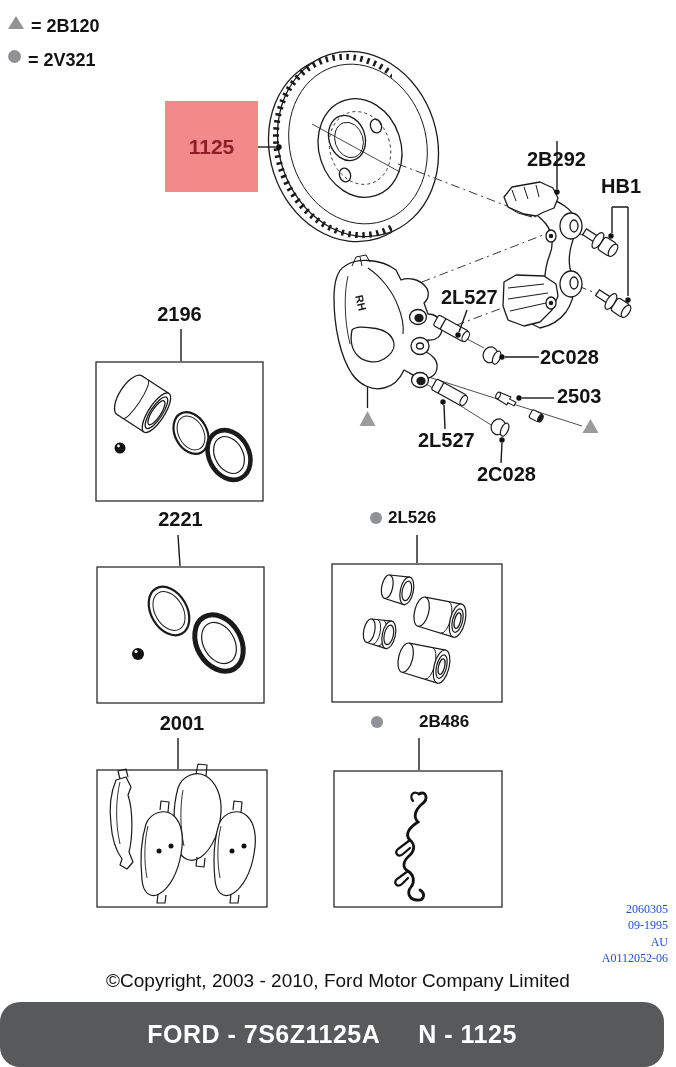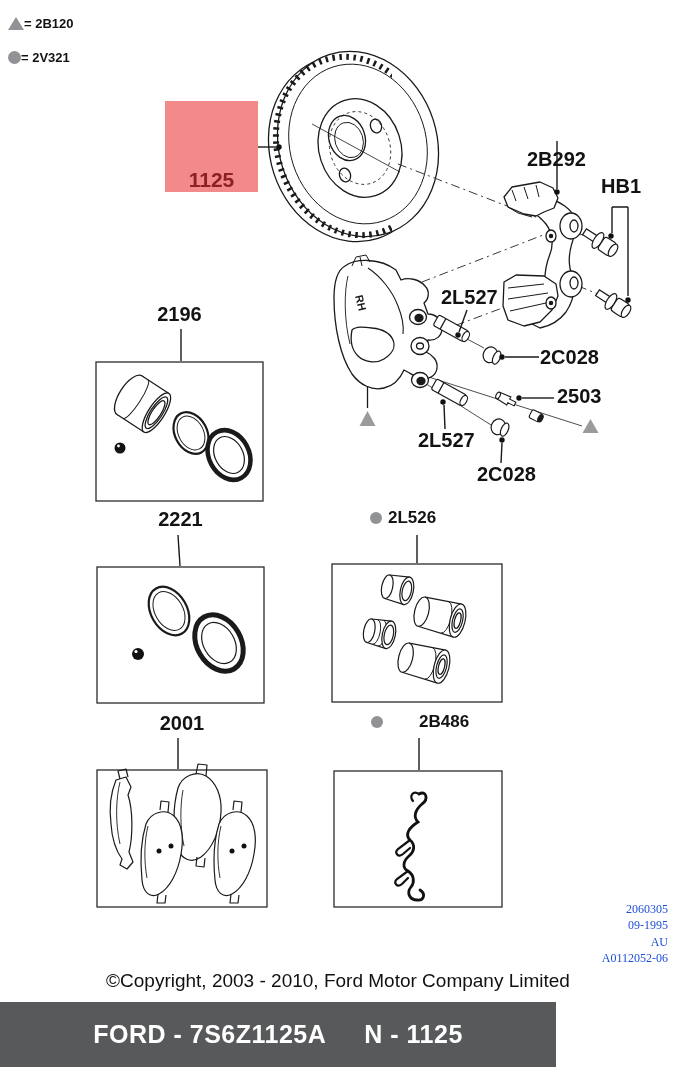--- a/index.html
+++ b/index.html
@@ -1,33 +1,33 @@
 <!DOCTYPE html>
 <html><head>
 <meta charset="utf-8">
 <style>
   html,body{margin:0;padding:0;background:#fff;}
   .page{position:relative;width:676px;height:1067px;background:#ffffff;overflow:hidden;
         font-family:"Liberation Sans",sans-serif;color:#131313;}
   svg{position:absolute;left:0;top:0;}
   .part-lbl{position:absolute;font-weight:bold;font-size:20px;line-height:1;white-space:nowrap;color:#131313;}
   .ctr{text-align:center;}
-  .legend-row{position:absolute;display:flex;align-items:center;font-weight:bold;font-size:13px;}
+  .legend-row{position:absolute;display:flex;gap:7px;font-weight:bold;font-size:18px;}
   .tri-icon{width:0;height:0;border-left:8px solid transparent;border-right:8px solid transparent;
             border-bottom:13px solid #909296;display:inline-block;}
   .dot-icon{width:13px;height:13px;border-radius:50%;background:#909296;display:inline-block;}
   .dot-icon.sm{width:12px;height:12px;}
   .kit-lbl{position:absolute;display:flex;align-items:center;gap:6px;font-weight:bold;font-size:17px;}
   .hl-box{position:absolute;left:165px;top:101px;width:93px;height:91px;background:#f28a8a;
-          display:flex;align-items:flex-end;justify-content:center;}
+          display:flex;align-items:center;justify-content:center;}
   .hl-box span{font-weight:bold;font-size:21px;color:#8e2025;}
   .docinfo{position:absolute;right:8px;top:901px;text-align:right;font-size:12px;line-height:16.3px;color:#1d4ed8;font-family:Liberation Serif, serif;}
   .copyright{position:absolute;left:0;top:970px;width:676px;text-align:center;font-size:19px;color:#111;}
-  .footer-bar{position:absolute;left:0;top:1002px;width:556px;height:65px;background:#58595b;
-              display:flex;align-items:center;justify-content:center;gap:38px;}
+  .footer-bar{position:absolute;left:0;top:1002px;width:664px;height:65px;background:#58595b;
+              display:flex;align-items:center;justify-content:center;gap:38px;border-radius:20px;}
   .footer-bar span{color:#ffffff;font-weight:bold;font-size:25px;letter-spacing:0.5px;white-space:pre;}
 </style>
 </head>
 <body>
 
 <div class="page">
 
   <svg width="676" height="1067" viewBox="0 0 676 1067">
     <defs>
       <clipPath id="rimClip">

